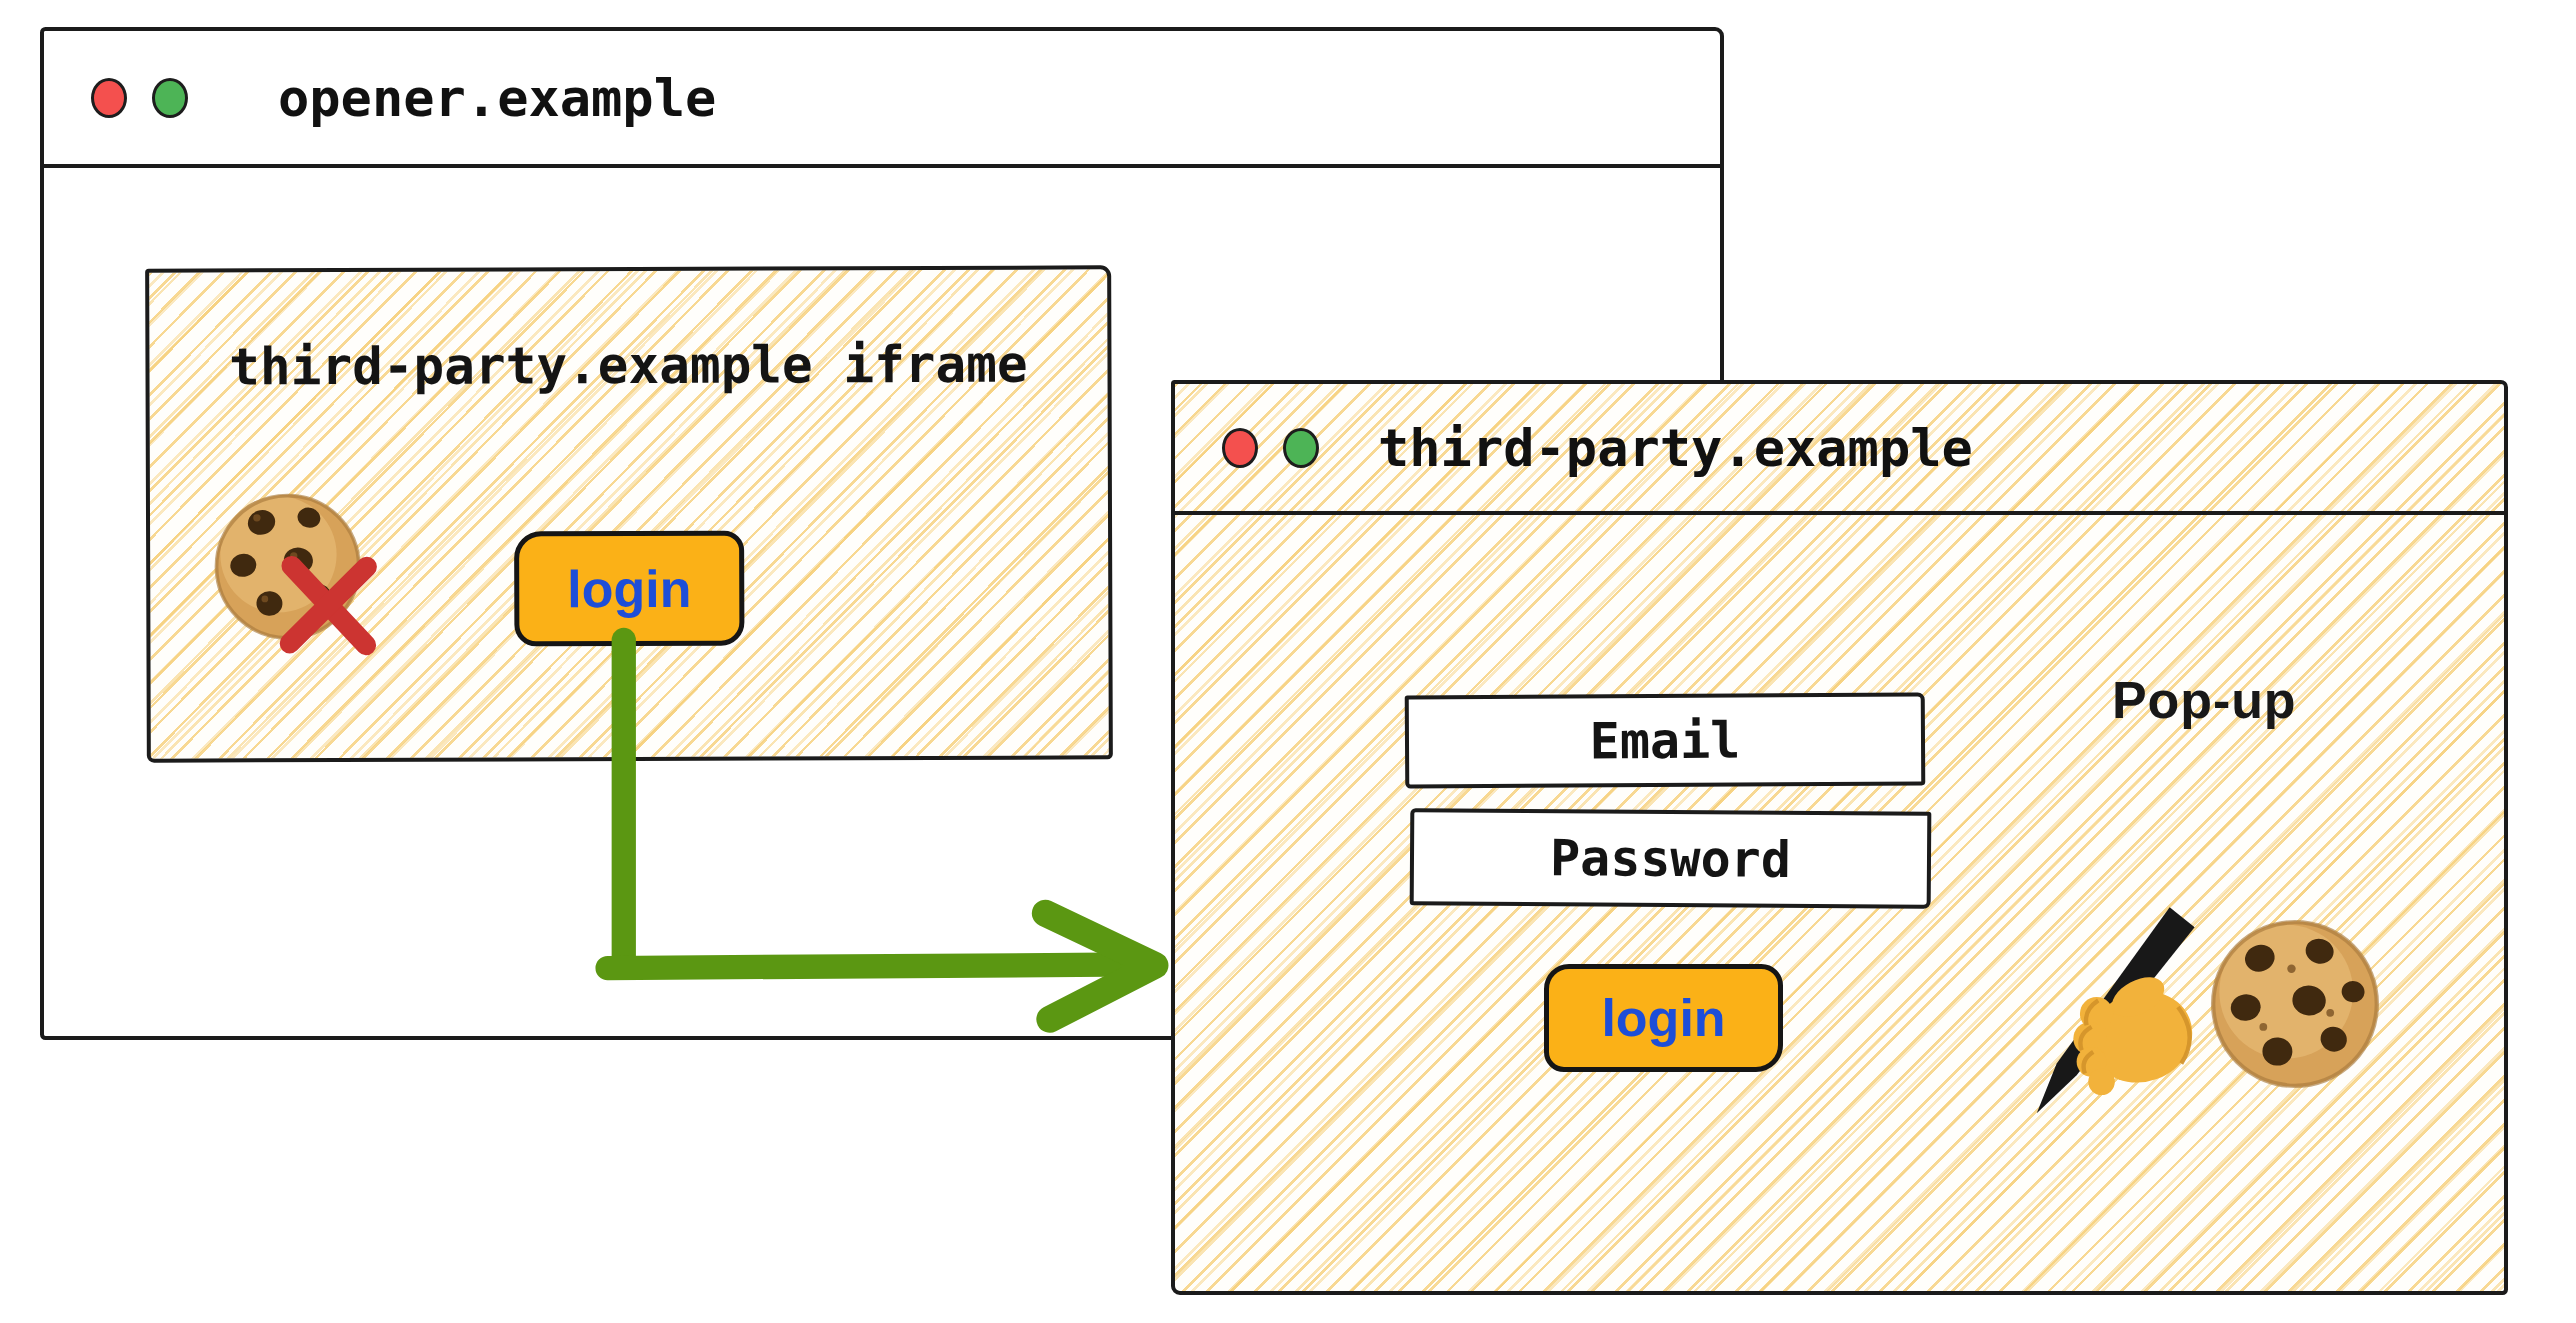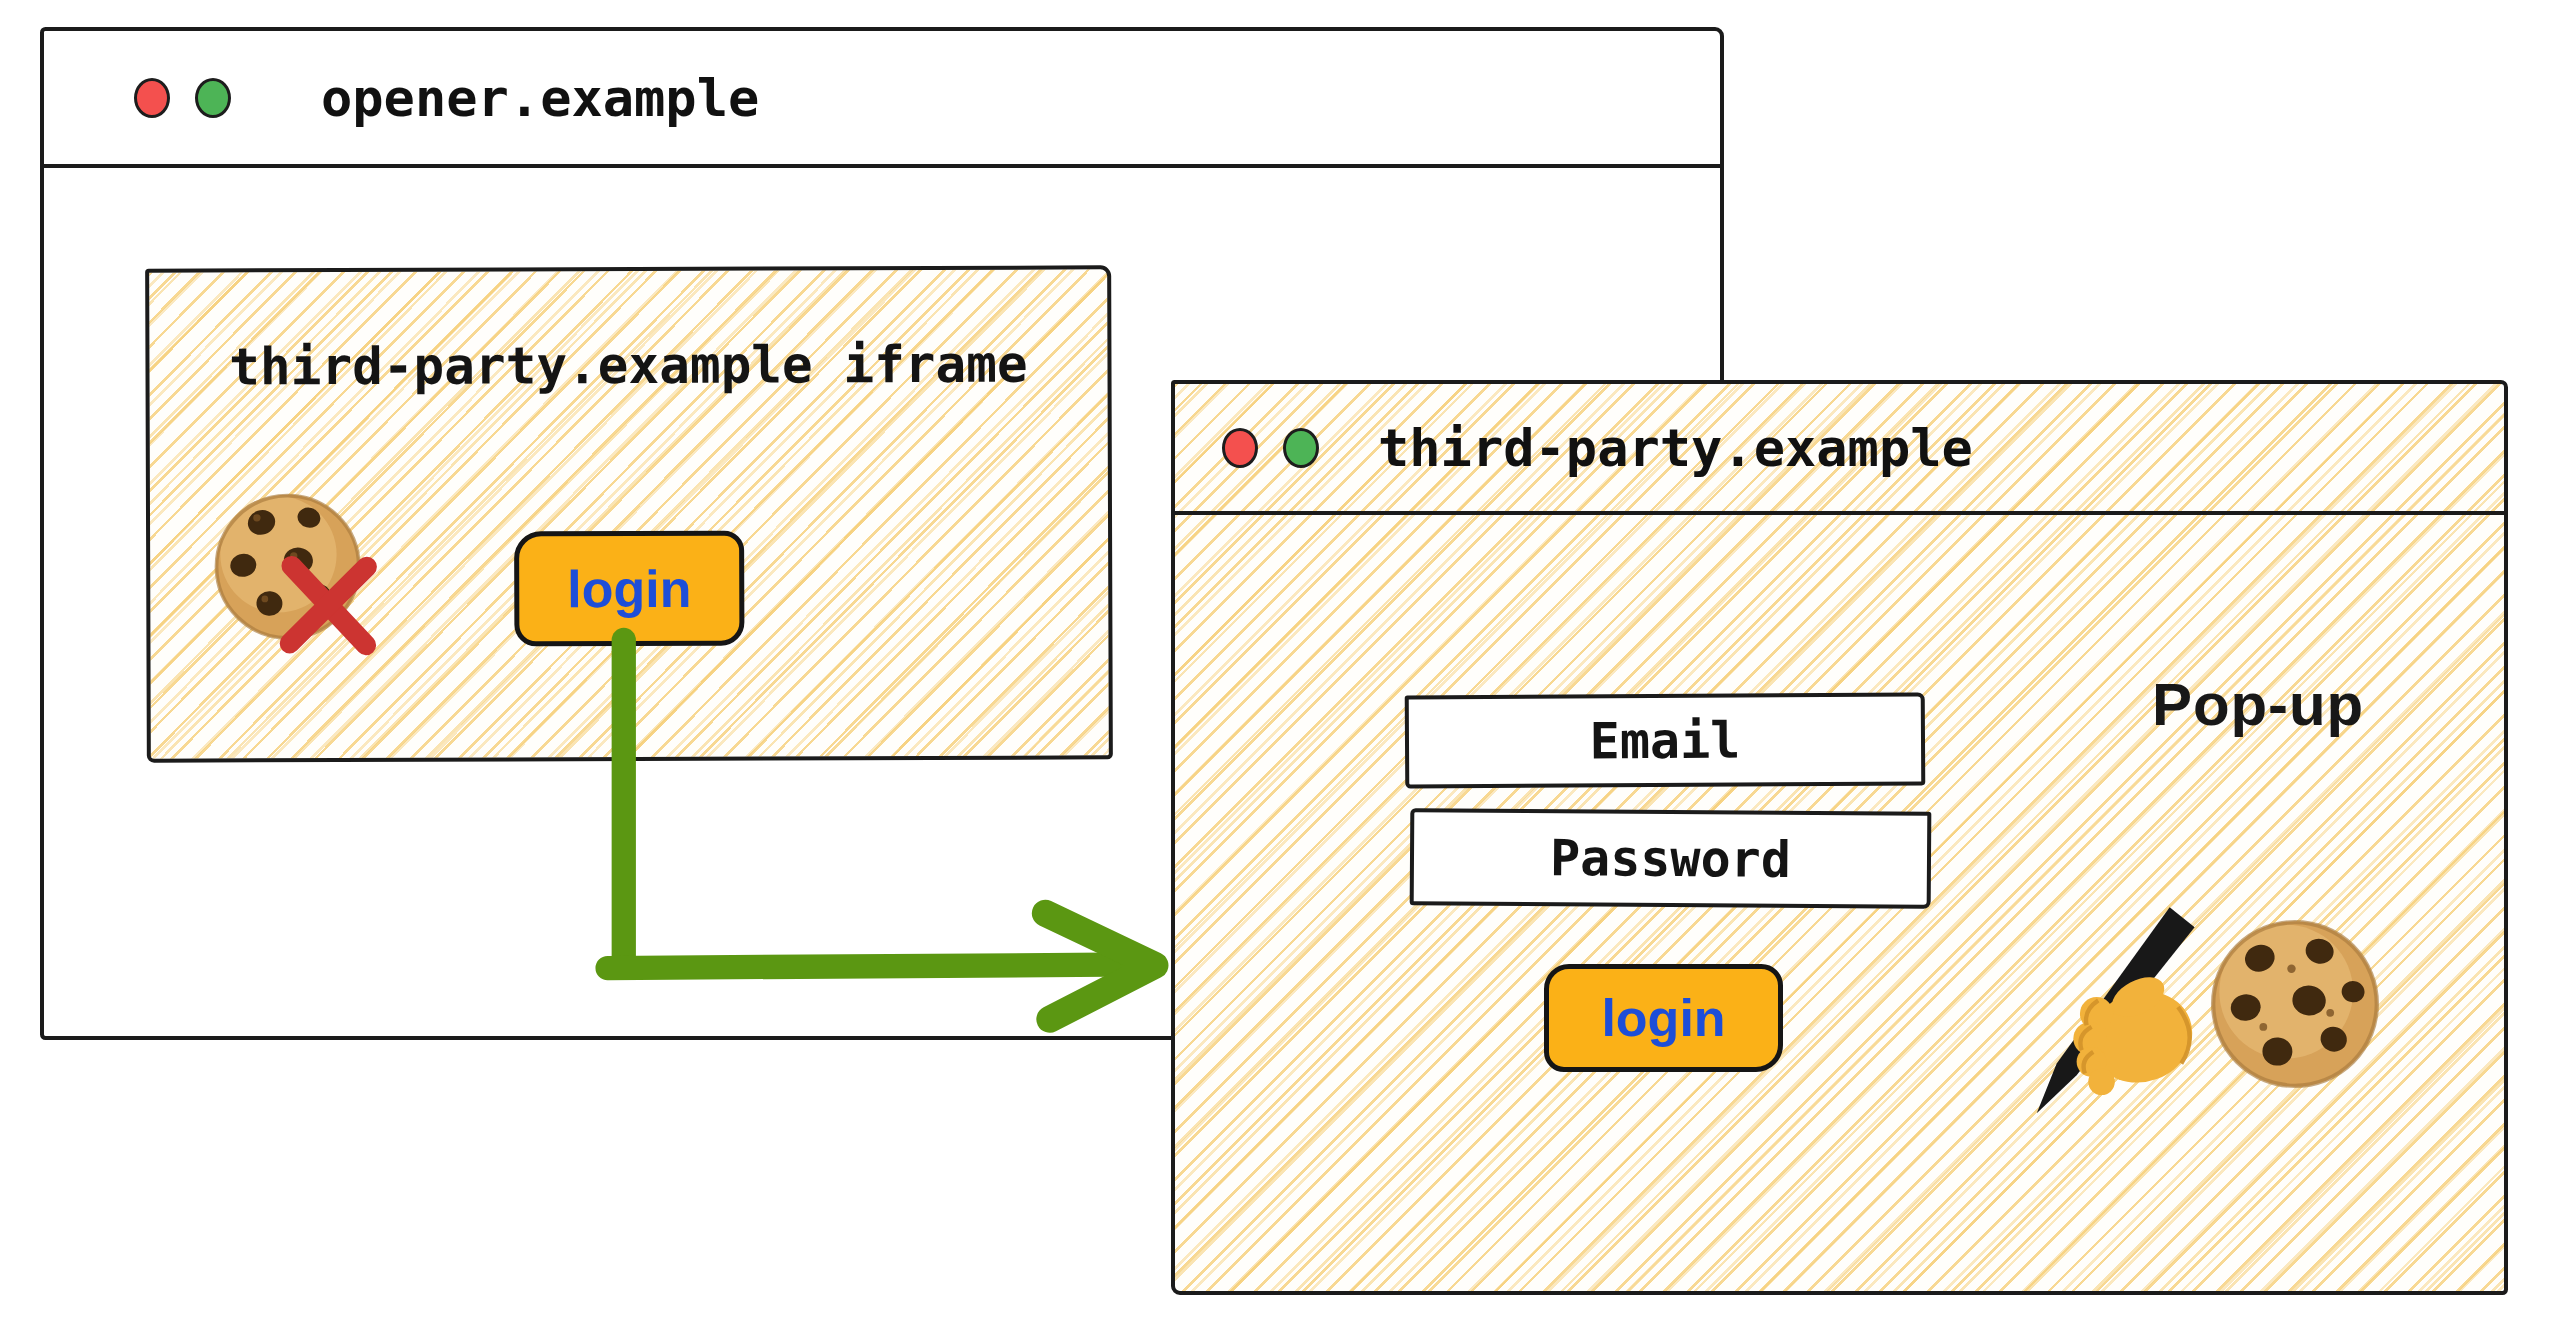--- a/index.html
+++ b/index.html
@@ -24,21 +24,21 @@
 
   .window{position:absolute;border:4.5px solid var(--ink-black);}
   .titlebar{display:flex;align-items:center;border-bottom:4.5px solid var(--ink-black);}
   .light{width:36px;height:40px;border-radius:50%;border:3.6px solid #1d1d1d;flex:0 0 auto;}
   .light.red{background:var(--traffic-red);}
   .light.green{background:var(--traffic-green);margin-left:25px;}
   .window-title{font-size:52px;font-weight:700;color:#111;white-space:nowrap;}
 
   
   .opener{left:40px;top:27px;width:1684px;height:1013px;background:#ffffff;z-index:1;border-radius:5.4px 9px 7.2px 5.4px;}
-  .opener .titlebar{height:137px;padding-left:90px;}
+  .opener .titlebar{height:137px;padding-left:47px;}
   .opener .window-title{margin-left:90px;}
 
   
   .iframe-box{position:absolute;left:102px;top:236px;width:966px;height:494px;border:4.5px solid var(--ink-black);transform:rotate(-0.2deg);border-radius:3.6px 10.8px 5.4px 7.2px;}
   .iframe-title{text-align:center;margin-top:65px;font-size:51px;font-weight:700;color:#141414;}
   .blocked-cookie-wrap{position:absolute;left:61px;top:218px;width:153px;height:153px;}
   .cross-wrap{position:absolute;left:121px;top:280px;width:115px;height:106px;}
 
   .sketch-btn{position:absolute;display:flex;align-items:center;justify-content:center;
     background:var(--button-orange);border:5.4px solid #151515;border-radius:23.4px;
@@ -48,21 +48,21 @@
   
   .popup{left:1171px;top:380px;width:1337px;height:915px;z-index:10;border-radius:3.6px 7.2px 5.4px 9px;}
   .popup .titlebar{height:131px;padding-left:47px;}
   .popup .window-title{margin-left:59px;}
   .field{position:absolute;display:flex;align-items:center;justify-content:center;
     background:#ffffff;border:4.5px solid var(--ink-black);font-size:50px;font-weight:700;color:#141414;}
   .field-email{left:230px;top:310px;width:520px;height:93px;transform:rotate(-0.35deg);border-radius:2.7px 7.2px 3.6px 5.4px;}
   .field-password{left:235px;top:426px;width:521px;height:97px;transform:rotate(0.4deg);border-radius:5.4px 2.7px 7.2px 3.6px;}
   .popup-login{left:369px;top:580px;width:239px;height:108px;border-radius:25px 21.6px 27px 20px;}
   .popup-label{position:absolute;left:937px;top:286px;font-family:"Liberation Sans", sans-serif;
-    font-size:60px;font-weight:700;letter-spacing:0.9px;color:#181818;margin-left:40px;}
+    font-size:52px;font-weight:700;letter-spacing:0.9px;color:#181818;}
   .writing-hand-wrap{position:absolute;left:836px;top:520px;width:211px;height:216px;}
   .popup-cookie-wrap{position:absolute;left:1032px;top:532px;width:176px;height:176px;}
 
   .arrow-layer{position:absolute;left:0;top:0;width:2576px;height:1324px;z-index:5;pointer-events:none;}
   svg{display:block;width:100%;height:100%;}
 </style>
 </head>
 <body>
 
 <div id="canvas">

